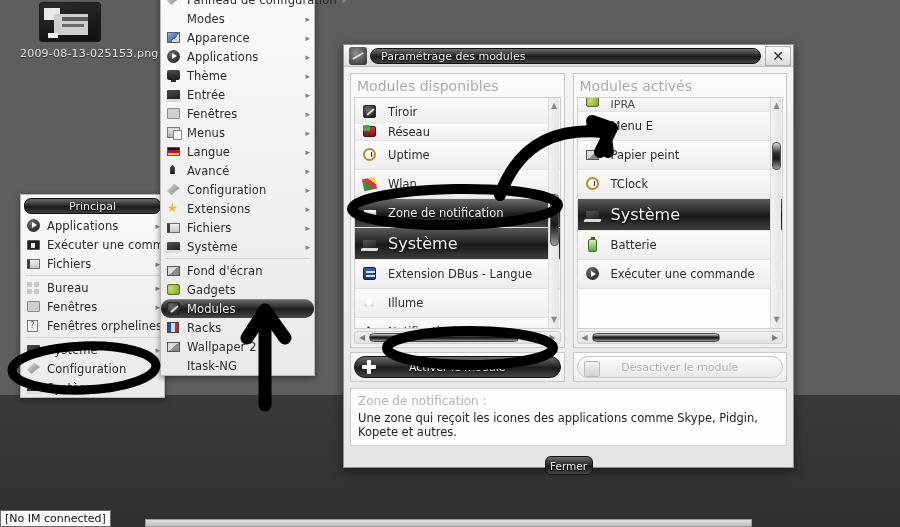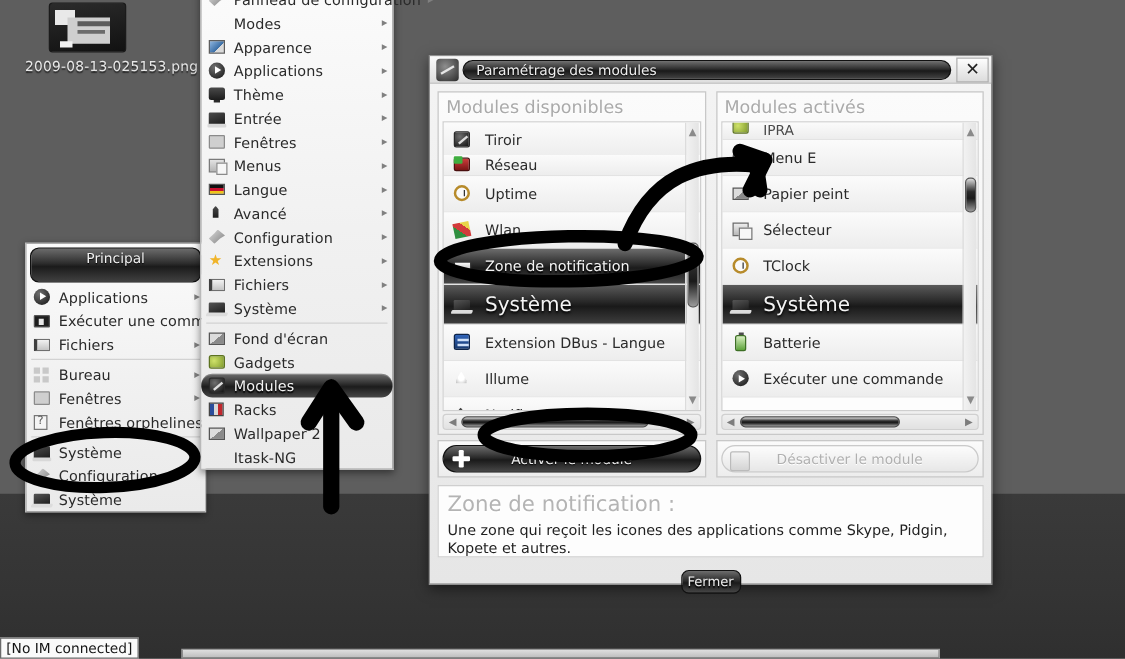--- a/index.html
+++ b/index.html
@@ -40,21 +40,21 @@
   
   .emenu {
     position: absolute;
     background: linear-gradient(180deg,#fbfbfb 0%, #f1f1f1 50%, #eaeaea 100%);
     border: 1px solid #b9b9b9;
     box-shadow: 0 2px 6px rgba(0,0,0,.45);
     font-size: 11.5px; color: #2a2a2a;
   }
   .emenu .mtitle {
     margin: 3px 3px 2px 3px;
-    height: 28px; line-height: 15px; text-align: center;
+    height: 16px; line-height: 15px; text-align: center;
     color: #f2f2f2; font-size: 11px;
     background: linear-gradient(180deg,#6b6b6b 0%, #2d2d2d 45%, #1b1b1b 55%, #3f3f3f 100%);
     border-radius: 7px; border: 1px solid #111;
     text-shadow: 0 1px 1px #000;
   }
   .mitem {
     height: 19px; display: flex; align-items: center;
     padding: 0 4px 0 6px; white-space: nowrap; position: relative;
   }
   .mitem .ico {
@@ -236,21 +236,21 @@
   .plusico {
     width:16px;height:16px; position:relative;
   }
   .plusico:before{content:"";position:absolute;left:6px;top:1px;width:4px;height:14px;background:#fff;border-radius:1px;}
   .plusico:after{content:"";position:absolute;left:1px;top:6px;width:14px;height:4px;background:#fff;border-radius:1px;}
   .minusico { width:16px;height:8px;background:linear-gradient(180deg,#f3f3f3,#d4d4d4); border:1px solid #bbb;border-radius:2px;margin-top:4px;}
   .descbox {
     margin: 6px 6px 0 6px; height: 58px;
     background: #fdfdfd; border: 1px solid #cfcfcf; padding: 5px 7px;
   }
-  .descbox .dtitle { font-size: 17px; color: #b4b4b4; text-shadow: 0 1px 0 #fff; }
+  .descbox .dtitle { font-size: 12px; color: #b4b4b4; text-shadow: 0 1px 0 #fff; }
   .descbox .dtext { font-size: 11.5px; color: #1f1f1f; margin-top: 3px; }
   .footer { display: flex; justify-content: center; padding: 10px 0 6px 0; }
   .footer .ebtn { width: 48px; height: 19px; border-radius: 6px; font-size: 10.5px; }
   
   #ink { position: absolute; left: 0; top: 0; width: 900px; height: 527px; pointer-events: none; }
   
   #im-status {
     position: absolute; left: 0; top: 510px;
     background: #fafafa; border: 1px solid #6a6a6a;
     font-size: 11px; color: #141414; padding: 1px 4px;
@@ -580,26 +580,20 @@
             <span class="ico">
                 <span class="ic-menue" style="position:absolute;top:1px"></span>
               </span>
             <span>Menu E</span>
           </div>
           <div class="litem">
             <span class="ico">
                 <span class="ic-wall" style="position:absolute;top:3px"></span>
               </span>
             <span>Papier peint</span>
-          </div>
-          <div class="litem">
-            <span class="ico">
-                <span class="ic-selector" style="position:absolute;top:2px"></span>
-              </span>
-            <span>Sélecteur</span>
           </div>
           <div class="litem">
             <span class="ico">
                 <span class="ic-clock" style="position:absolute;top:1px"></span>
               </span>
             <span>TClock</span>
           </div>
           <div class="litem group">
             <span class="ico">
                 <span class="ic-lap" style="position:absolute;top:4px"></span>

